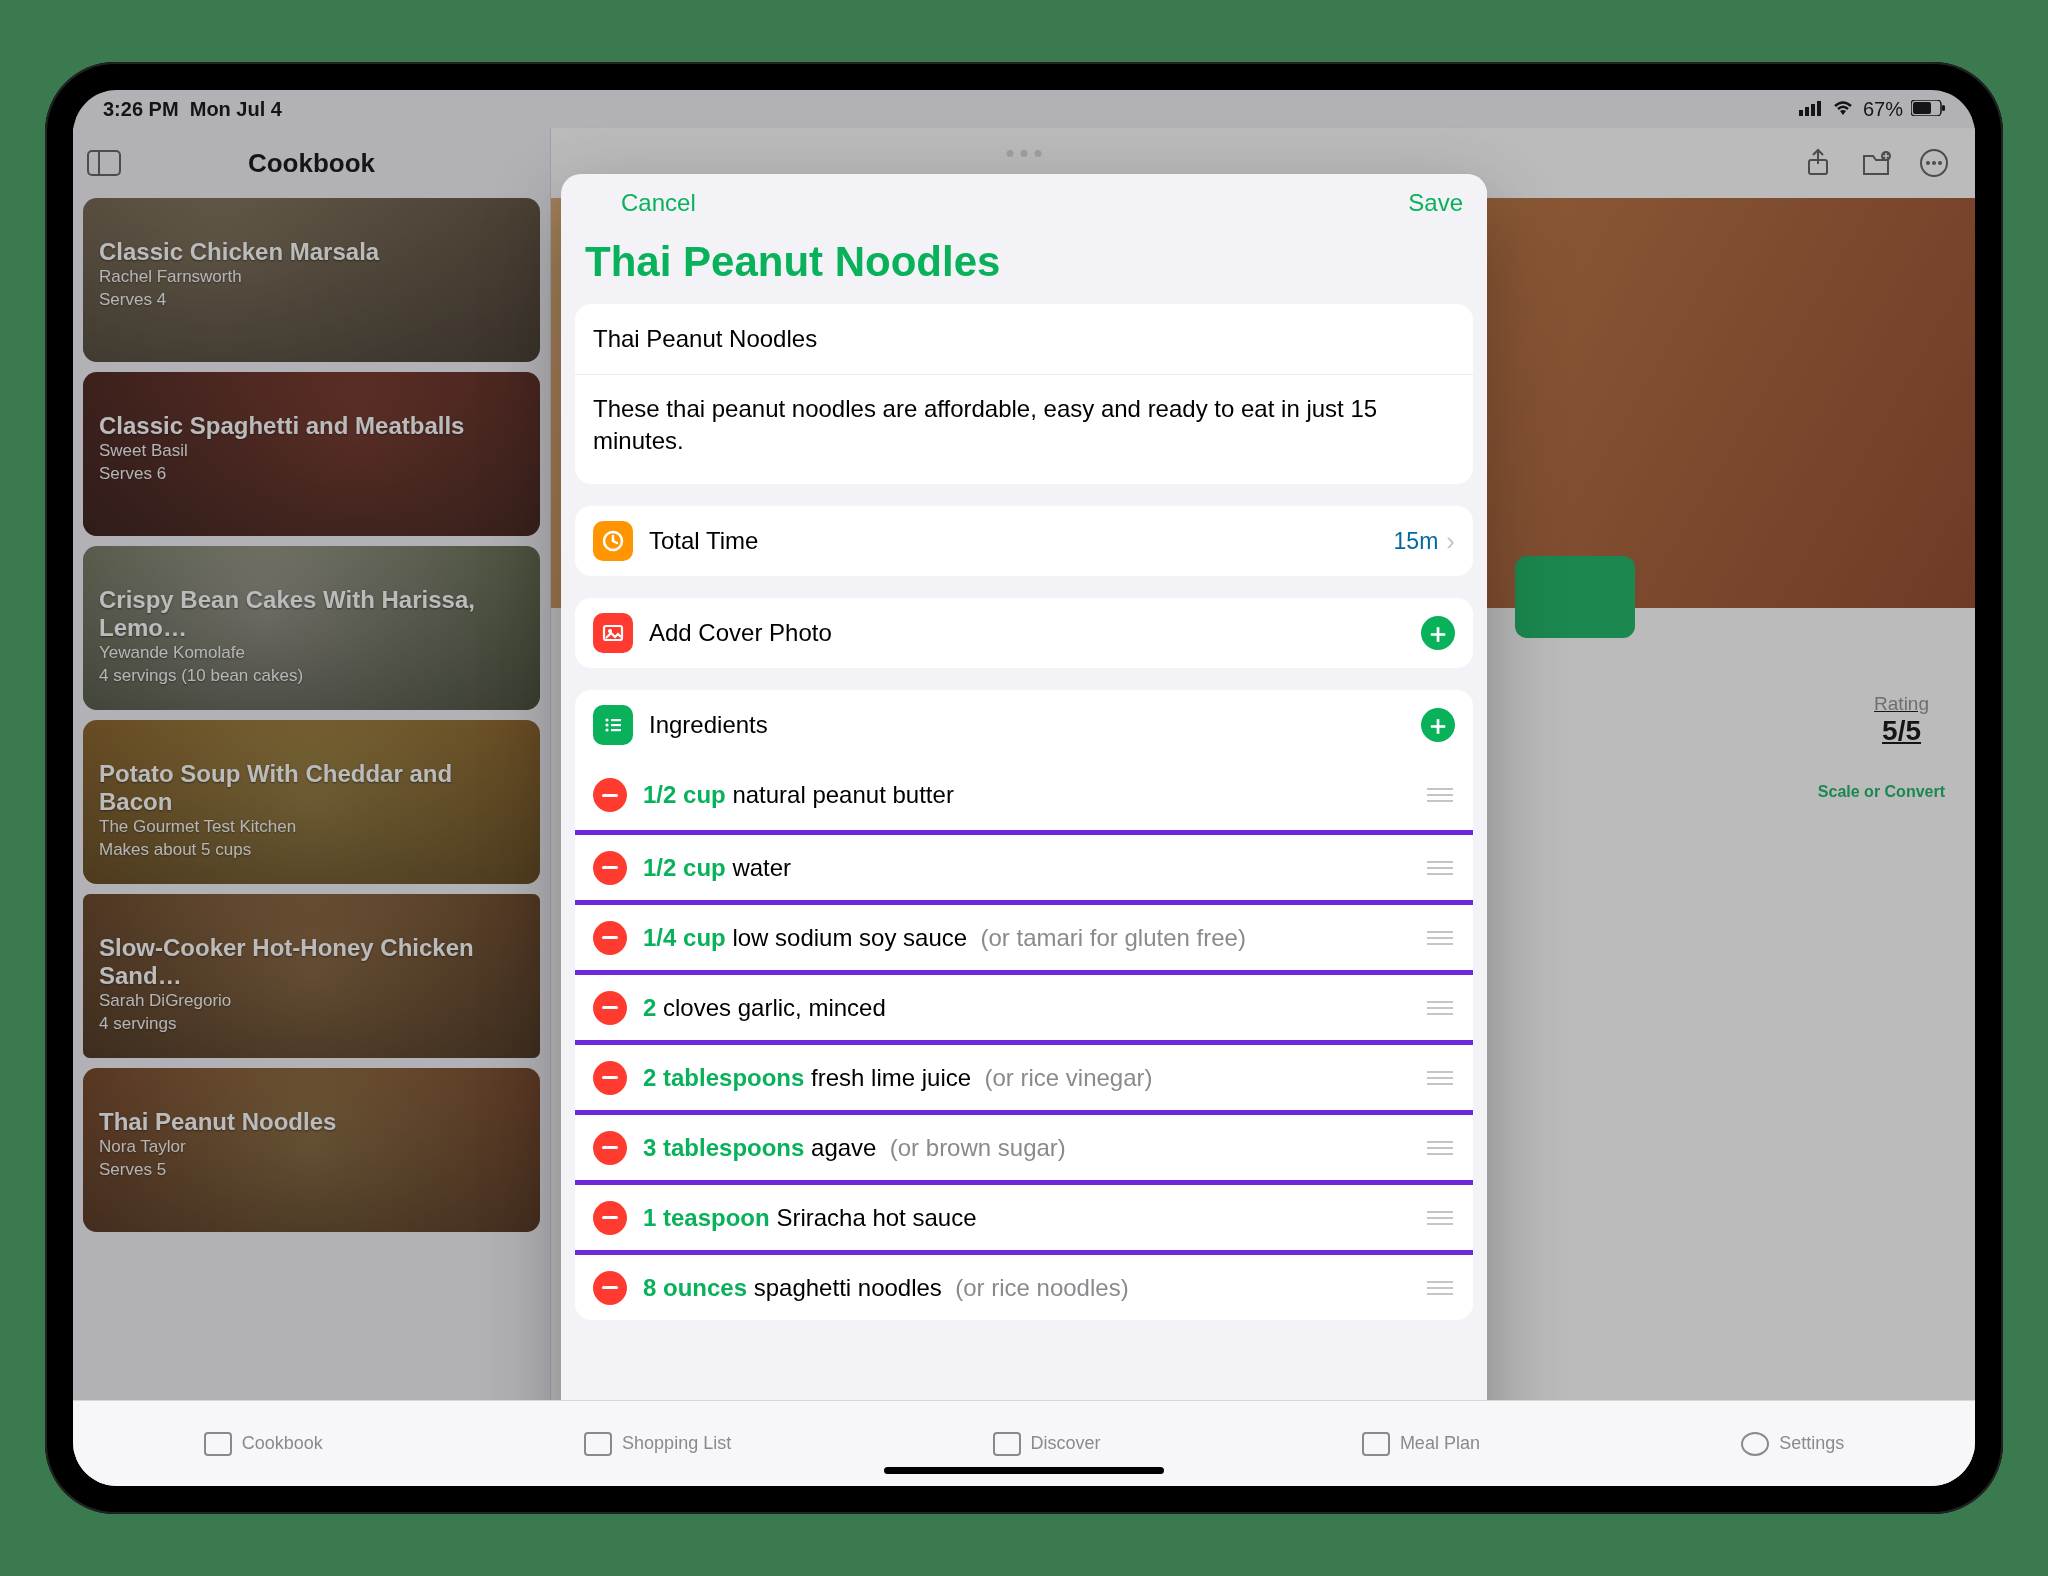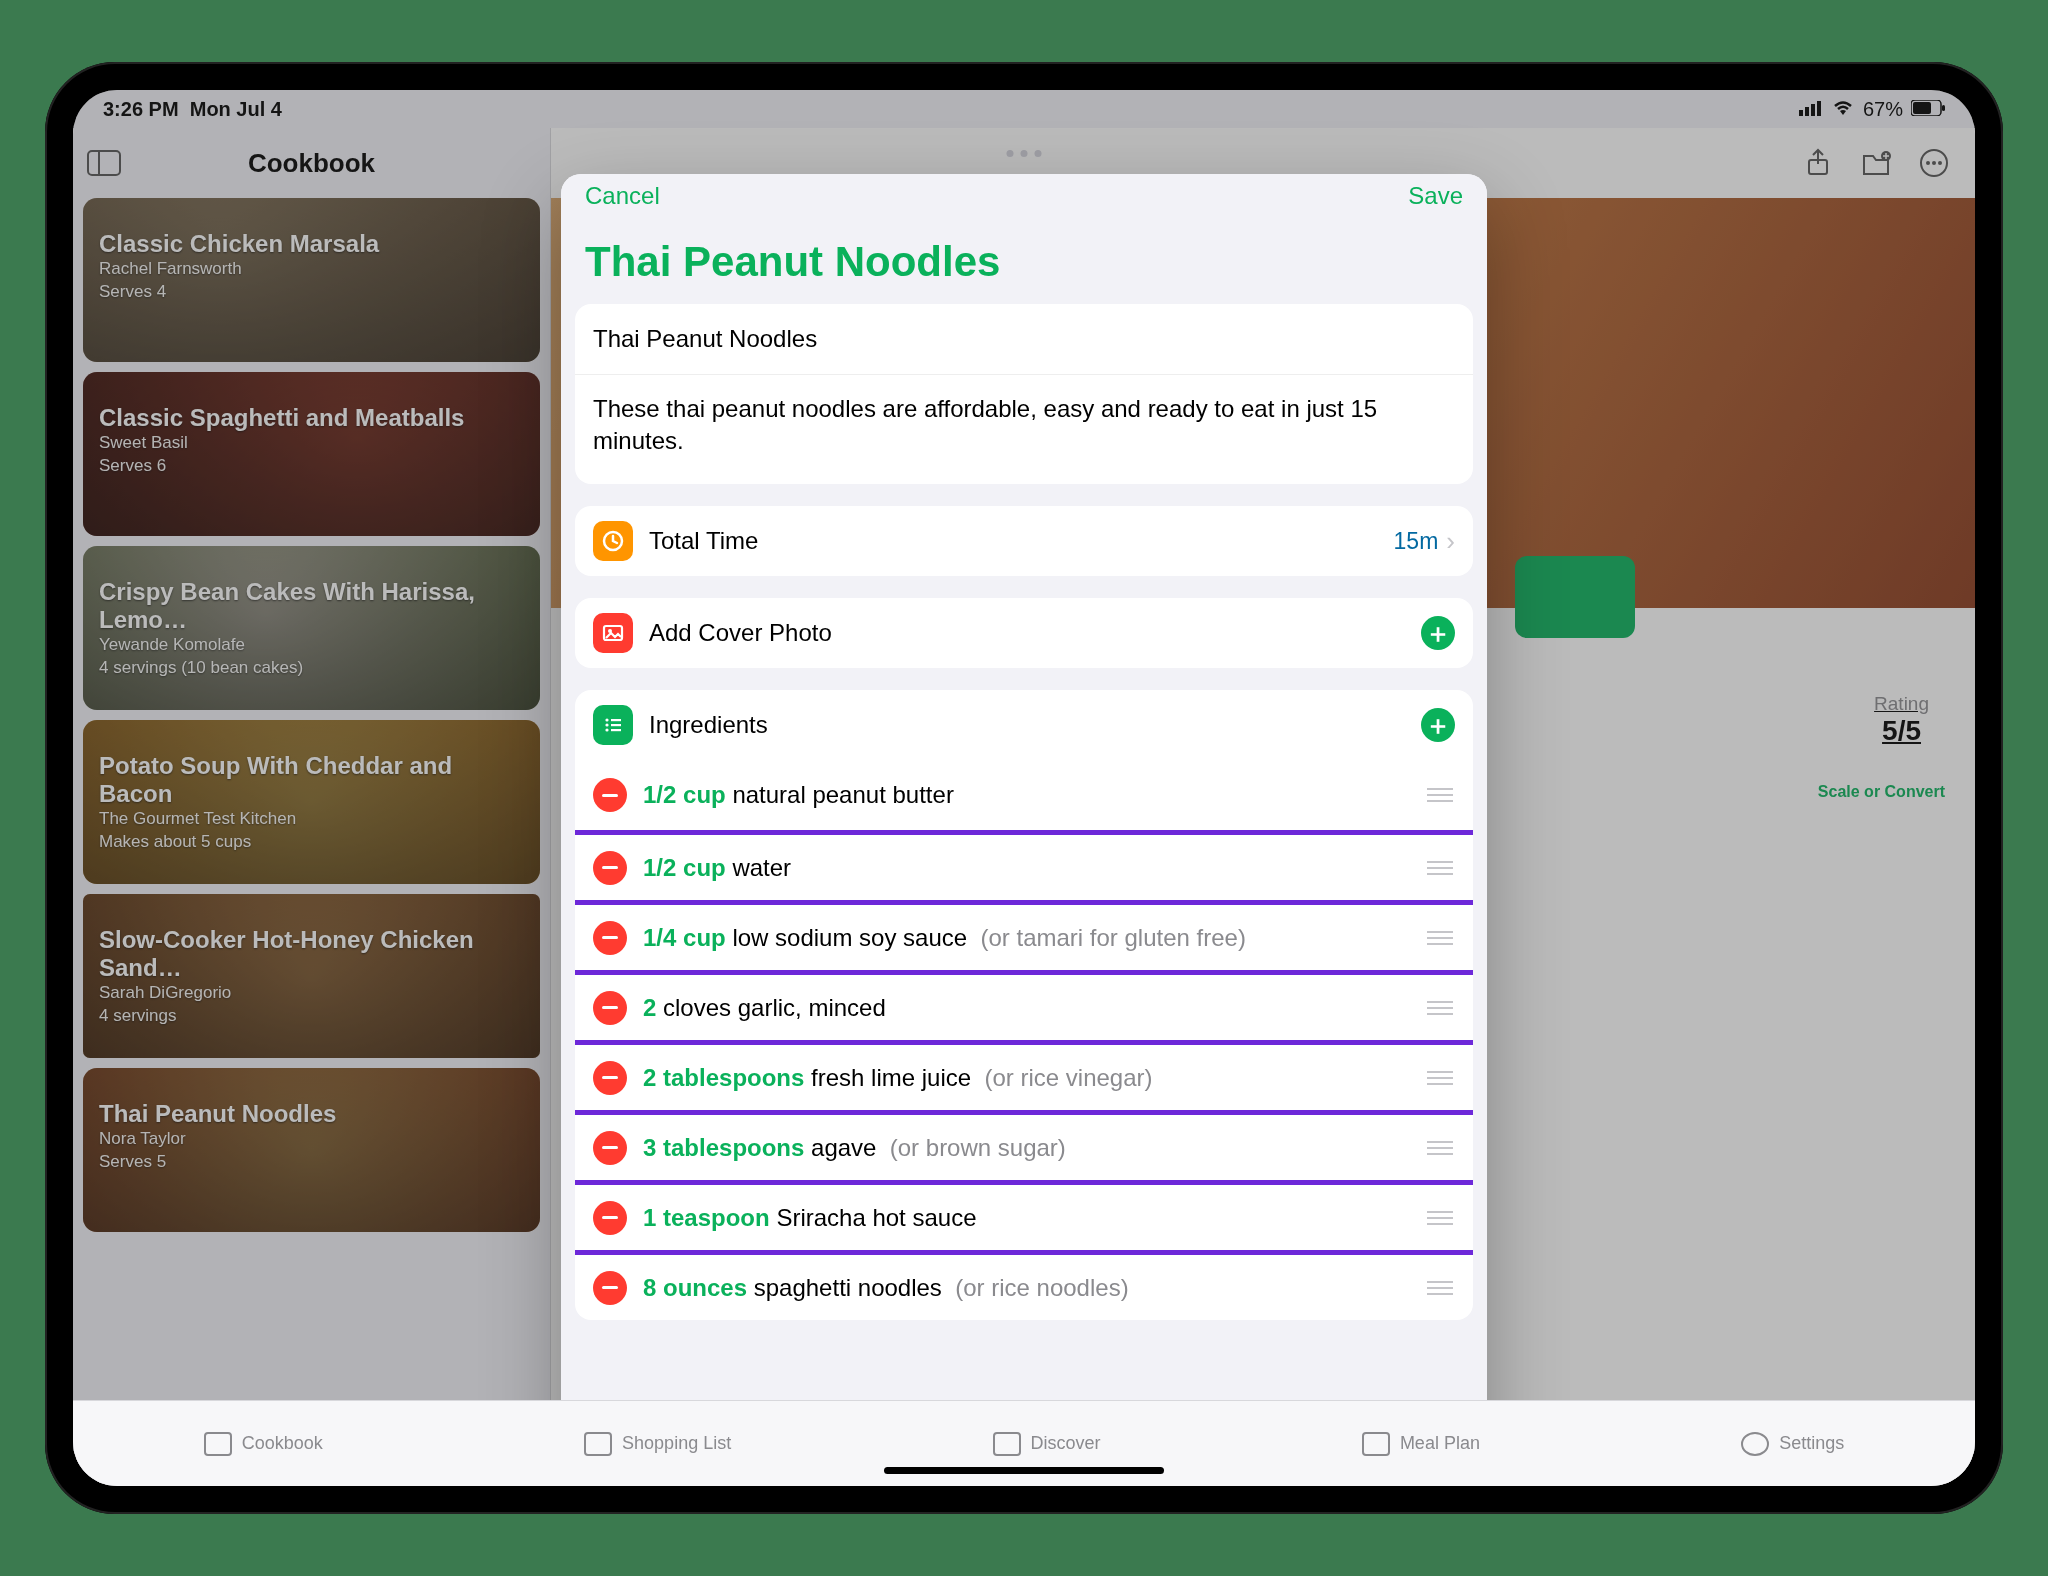--- a/index.html
+++ b/index.html
@@ -14,38 +14,38 @@
   
   .content { position: absolute; top: 38px; left: 0; right: 0; bottom: 0; display: flex; }
   .sidebar { width: 478px; border-right: 1px solid #d8d8dc; display: flex; flex-direction: column; background: #f2f2f7; }
   .sidebar .topbar { height: 70px; display: flex; align-items: center; position: relative; }
   .sidebar .topbar .title { position: absolute; left: 0; right: 0; text-align: center; font-size: 26px; font-weight: 700; }
   .sidebar .topbar .side-toggle { margin-left: 14px; width: 34px; height: 26px; border: 2px solid #555; border-radius: 5px; position: relative; }
   .sidebar .topbar .side-toggle::before { content: ""; position: absolute; left: 9px; top: 0; bottom: 0; width: 2px; background: #555; }
   .recipe-list { flex: 1; overflow: hidden; padding: 0 10px; }
   .recipe-card { position: relative; height: 164px; border-radius: 14px; margin-bottom: 10px; overflow: hidden; background-size: cover; background-position: center; }
   .recipe-card .ov { position: absolute; inset: 0; background: linear-gradient(to bottom, rgba(0,0,0,0.35), rgba(0,0,0,0.55)); }
-  .recipe-card .txt { position: absolute; left: 16px; top: 32px; right: 16px; color: #fff; text-shadow: 0 1px 2px rgba(0,0,0,.6); }
+  .recipe-card .txt { position: absolute; left: 16px; top: 40px; right: 16px; color: #fff; text-shadow: 0 1px 2px rgba(0,0,0,.6); }
   .recipe-card .txt .t { font-size: 24px; font-weight: 700; }
   .recipe-card .txt .a, .recipe-card .txt .s { font-size: 17px; font-weight: 400; opacity: .95; line-height: 1.35; }
 
   .main { flex: 1; position: relative; background: #fff; }
   .main .toolbar { height: 70px; display: flex; align-items: center; justify-content: flex-end; gap: 28px; padding-right: 26px; color: #555; }
   .main .hero { height: 410px; background: linear-gradient(120deg,#d9a56a 0%, #c77b3b 40%, #8a3a1c 100%); }
   .main .ratingrow { position: absolute; right: 46px; top: 565px; text-align: center; text-decoration: underline; }
   .main .ratingrow .lbl { color: #8a8a8e; font-size: 19px; }
   .main .ratingrow .val { font-size: 28px; font-weight: 700; }
   .main .scale { position: absolute; right: 30px; top: 655px; color: #0ab15b; font-size: 16px; font-weight: 600; }
 
   
   .dim { position: absolute; inset: 0; background: rgba(60,60,60,0.35); }
 
   
   .modal { position: absolute; left: 50%; top: 84px; transform: translateX(-50%); width: 926px; height: 1330px; background: #f2f2f7; border-radius: 20px; box-shadow: 0 30px 80px rgba(0,0,0,.3); overflow: hidden; display: flex; flex-direction: column; }
-  .modal-header { height: 58px; display: flex; align-items: flex-start; justify-content: space-between; padding: 8px 24px; background: #f2f2f7; }
+  .modal-header { height: 58px; display: flex; align-items: center; justify-content: space-between; padding: 0 24px; background: #f2f2f7; margin-left: 36px; }
   .modal-header .btn { color: #0ab15b; font-size: 24px; font-weight: 400; }
   .modal-header .btn.save { font-weight: 400; }
   .modal-title { font-size: 42px; font-weight: 800; color: #0ab15b; padding: 6px 24px 18px; }
 
   .card { background: #fff; border-radius: 16px; margin: 0 14px 22px; overflow: hidden; }
   .card .row { display: flex; align-items: center; min-height: 70px; padding: 0 18px; font-size: 24px; color: #000; border-top: 5px solid #6d28d9; }
   .card .row:first-child { border-top: none; }
   .card .row .grow { flex: 1; }
   .card .row .muted { color: #0369a1; font-size: 23px; }
   .card .row .chev { color: #c5c5c9; font-size: 26px; margin-left: 8px; }

